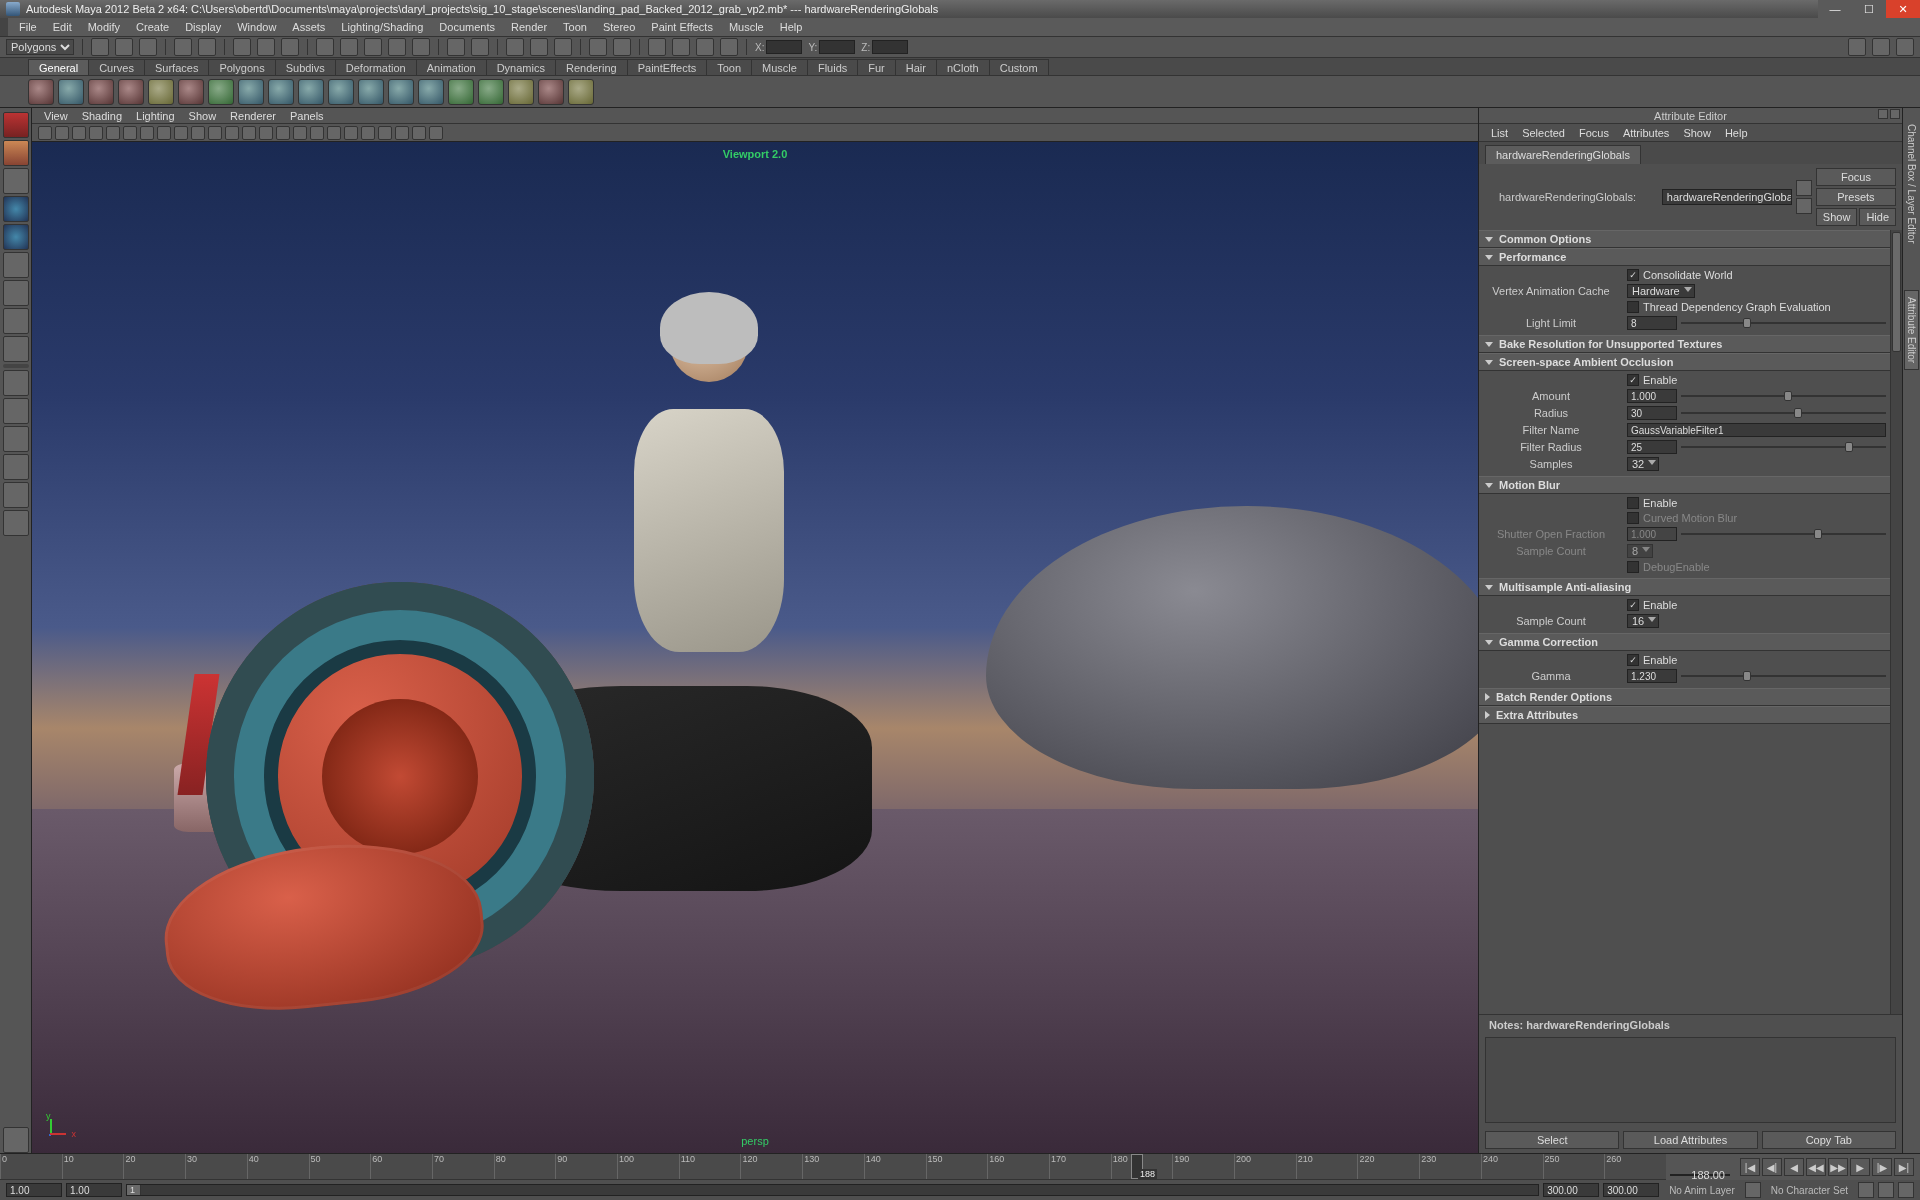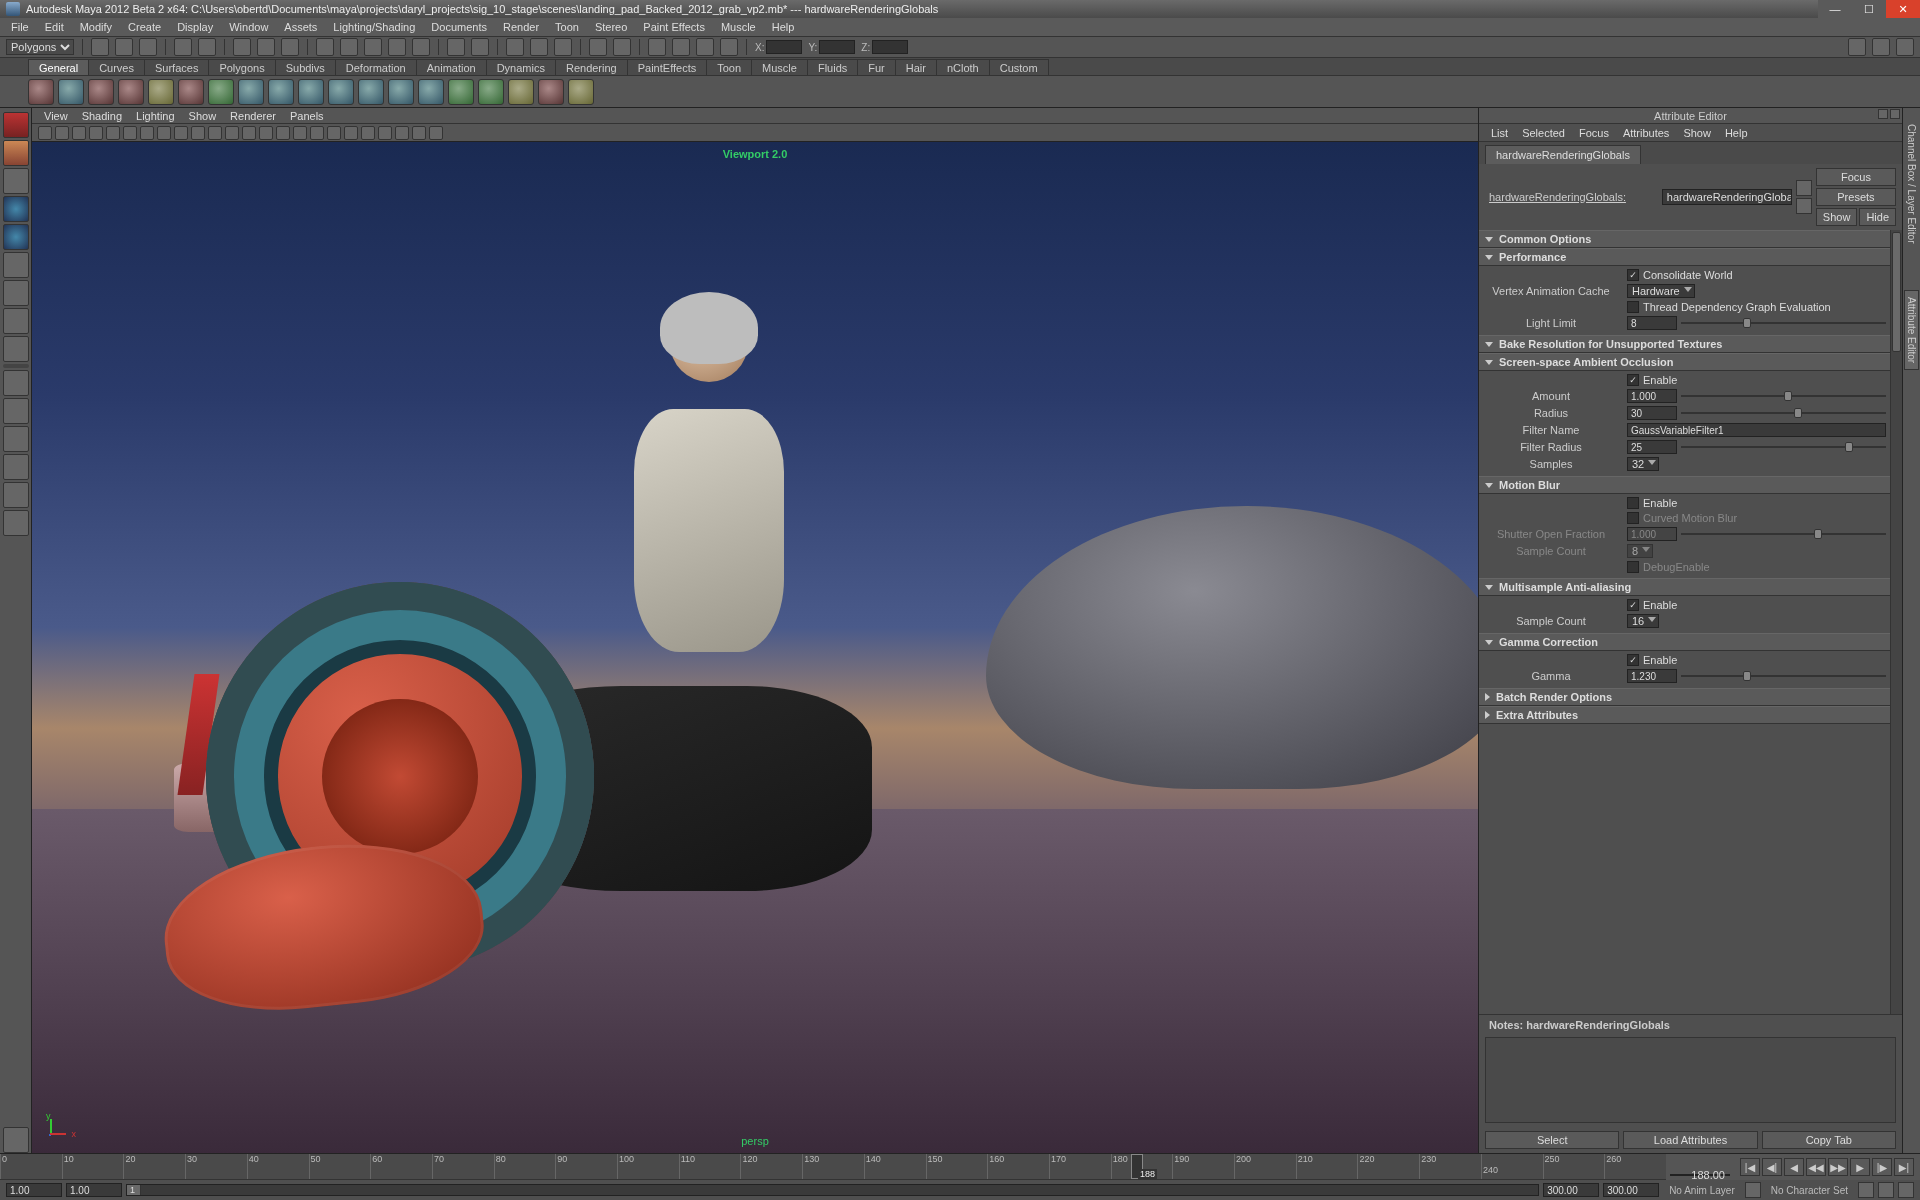--- a/index.html
+++ b/index.html
@@ -8,21 +8,21 @@
 
 .titlebar { height: 18px; background: linear-gradient(#6a6a6a,#4a4a4a); display: flex; align-items: center; padding-left: 6px; color: #eee; }
 .titlebar .title { flex: 1; font-size: 11px; white-space: nowrap; overflow: hidden; }
 .titlebar .winbtns { display: flex; }
 .titlebar .wbtn { width: 34px; height: 18px; display:flex; align-items:center; justify-content:center; font-size:11px; }
 .titlebar .wbtn.min { background:#5a5a5a; }
 .titlebar .wbtn.max { background:#5a5a5a; }
 .titlebar .wbtn.close { background:#d9412b; color:#fff; }
 
 
-.menubar { height: 18px; background: #5a5a5a; display: flex; align-items: center; padding-left: 4px; gap: 2px; }
+.menubar { height: 18px; background: #5a5a5a; display: flex; align-items: center; padding-left: 4px; gap: 2px; margin-left: 8px; }
 .menubar .mitem { padding: 1px 7px; color: #ddd; font-size: 11px; }
 
 
 .shelfdrop { height: 22px; background:#555; display:flex; align-items:center; padding: 0 6px; gap:6px; border-top:1px solid #333; border-bottom:1px solid #333;}
 .shelfdrop select { background:#4a4a4a; color:#ddd; border:1px solid #333; height:16px; font-size:11px; }
 .tool-ico { width:18px; height:18px; background:#666; border:1px solid #333; border-radius:2px; display:inline-block; }
 .tool-sep { width:1px; height:16px; background:#333; margin:0 2px; }
 .coord { display:flex; align-items:center; gap:2px; }
 .coord .lbl { color:#bbb; font-size:10px; }
 .coord .fld { width:36px; height:14px; background:#333; border:1px solid #222; }
@@ -87,21 +87,21 @@
 
 .attrpanel { width:424px; background:#4f4f4f; border-left:1px solid #222; display:flex; flex-direction:column; }
 .attrpanel .ptitle { height:16px; display:flex; align-items:center; justify-content:center; background:#555; font-size:10px; color:#ccc; border-bottom:1px solid #333; position:relative;}
 .attrpanel .ptitle .pbtn { position:absolute; right:2px; top:1px; display:flex; gap:2px;}
 .attrpanel .ptitle .pbtn span { width:10px;height:10px; background:#666; border:1px solid #333;}
 .attrpanel .pmenu { height:18px; display:flex; align-items:center; gap:2px; padding-left:6px; background:#4f4f4f; border-bottom:1px solid #333;}
 .attrpanel .pmenu .pm { padding:0 6px; font-size:11px; color:#ddd;}
 .attrpanel .objtab { height:22px; display:flex; align-items:flex-end; padding-left:6px; background:#4a4a4a; }
 .attrpanel .objtab .ot { background:#5c5c5c; padding:3px 10px; font-size:11px; border:1px solid #333; border-bottom:none; color:#ddd;}
 .attrpanel .toprow { display:flex; align-items:center; justify-content:flex-end; gap:4px; padding:4px 6px; background:#4f4f4f; }
-.attrpanel .toprow .lab { margin-right:auto; margin-left:4px; font-size:11px; color:#ccc;text-decoration:underline;}
+.attrpanel .toprow .lab { margin-right:auto; margin-left:14px; font-size:11px; color:#ccc;}
 .attrpanel .toprow input { background:#3a3a3a; border:1px solid #222; color:#ddd; height:16px; width:130px; font-size:11px; padding-left:4px;}
 .attrpanel .btn { background:#5a5a5a; border:1px solid #333; color:#ddd; height:18px; padding:0 10px; font-size:11px;}
 .attrpanel .btn.small { padding:0 6px; }
 .attrpanel .iconbtn { width:16px;height:16px;background:#666;border:1px solid #333;}
 .attrpanel .sections { flex:1; overflow-y:auto; background:#4f4f4f; padding-right:12px; position:relative;}
 .attrpanel .scrolltrack { position:absolute; right:0; top:0; bottom:0; width:12px; background:#444; border-left:1px solid #333;}
 .attrpanel .scrolltrack .thumb { position:absolute; left:1px; right:1px; top:2px; height:120px; background:#6a6a6a; border:1px solid #333; border-radius:2px;}
 
 .sechead { display:flex; align-items:center; background:#5a5a5a; border-top:1px solid #666; border-bottom:1px solid #333; height:18px; padding-left:6px; gap:6px; font-weight:bold; color:#ddd; font-size:11px;}
 .sechead .tri { width:0;height:0; border-left:4px solid transparent; border-right:4px solid transparent; border-top:5px solid #ccc;}
@@ -635,21 +635,21 @@
         <div class="ticklab" style="left: calc(70.3704% + 2px);">190</div>
         <div class="tick" style="left: 74.0741%;"></div>
         <div class="ticklab" style="left: calc(74.0741% + 2px);">200</div>
         <div class="tick" style="left: 77.7778%;"></div>
         <div class="ticklab" style="left: calc(77.7778% + 2px);">210</div>
         <div class="tick" style="left: 81.4815%;"></div>
         <div class="ticklab" style="left: calc(81.4815% + 2px);">220</div>
         <div class="tick" style="left: 85.1852%;"></div>
         <div class="ticklab" style="left: calc(85.1852% + 2px);">230</div>
         <div class="tick" style="left: 88.8889%;"></div>
-        <div class="ticklab" style="left: calc(88.8889% + 2px); margin-top: 11px;">240</div>
+        <div class="ticklab" style="left: calc(88.8889% + 2px);">240</div>
         <div class="tick" style="left: 92.5926%;"></div>
         <div class="ticklab" style="left: calc(92.5926% + 2px);">250</div>
         <div class="tick" style="left: 96.2963%;"></div>
         <div class="ticklab" style="left: calc(96.2963% + 2px);">260</div>
       </div>
     <div class="curframe">188.00</div>
     <div class="playctrl">
       <div class="pbtn">|◀</div>
       <div class="pbtn">◀|</div>
       <div class="pbtn">◀</div>

